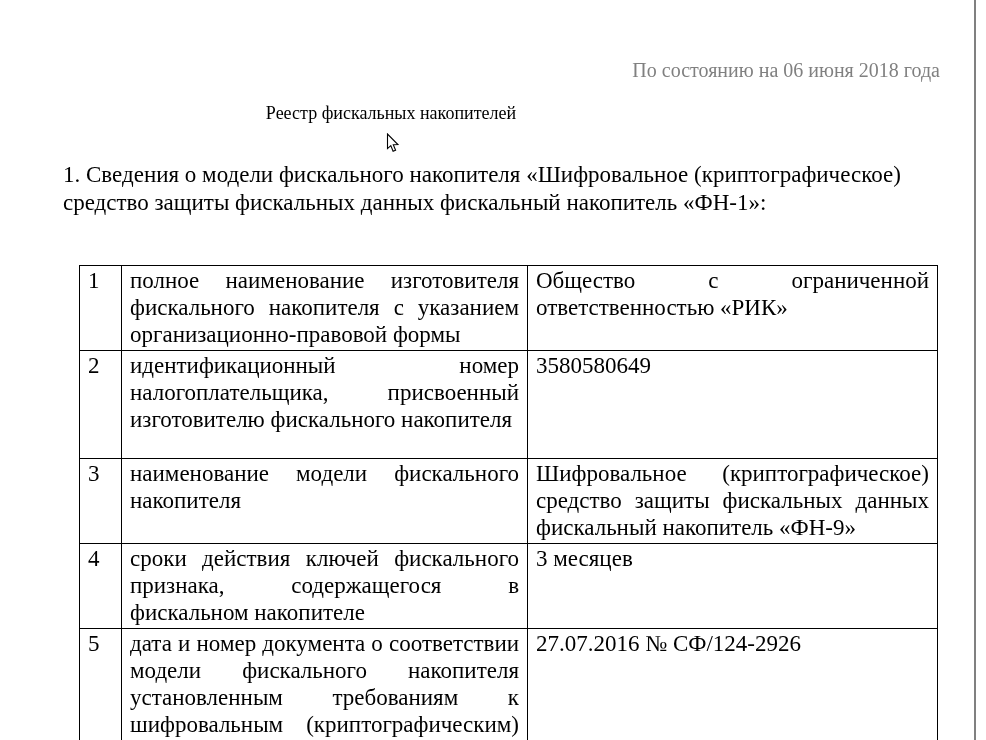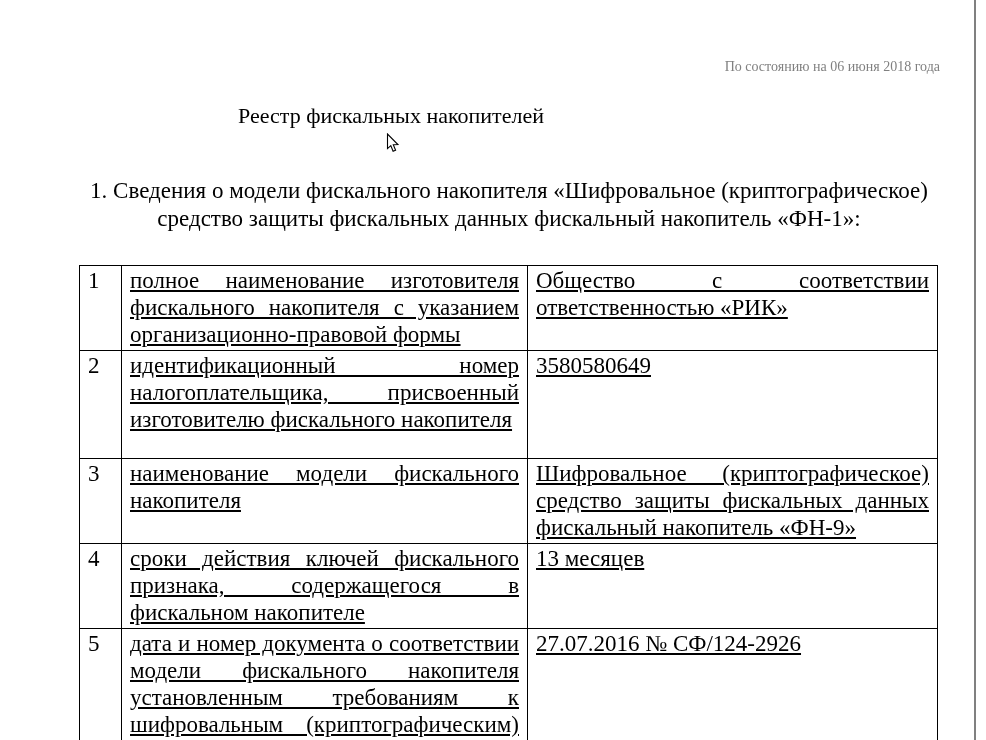--- a/index.html
+++ b/index.html
@@ -12,41 +12,40 @@
     height: 740px;
     overflow: hidden;
     background: #ffffff;
     font-family: "Liberation Serif", "DejaVu Serif", serif;
     color: #000000;
   }
   .status-line {
     position: absolute;
     top: 59px;
     right: 46px;
-    font-size: 14px;
+    font-size: 20px;
     color: #808080;
     white-space: nowrap;
   }
   .doc-title {
     position: absolute;
     top: 103px;
     left: 0;
     width: 782px;
     margin: 0;
     text-align: center;
-    font-size: 22px;
+    font-size: 18px;
     font-weight: normal;
   }
   .intro-par {
     position: absolute;
     top: 161px;
     left: 63px;
     width: 860px;
-    margin: 16px;
-    text-align: center;
+    margin: 0;
     font-size: 23px;
     line-height: 27.5px;
   }
   table.registry {
     position: absolute;
     left: 79px;
     top: 265px;
     width: 858px;
     border-collapse: collapse;
     table-layout: fixed;
@@ -56,21 +55,20 @@
     vertical-align: top;
     padding: 1px 8px 2px 8px;
     font-size: 23px;
     line-height: 27px;
   }
   td.cell-num {
     text-align: left;
   }
   td.cell-label, td.cell-value {
     text-align: justify;
-    text-decoration: underline;
   }
   tr.row-1 { height: 82px; }
   tr.row-2 { height: 108px; }
   tr.row-3 { height: 82px; }
   tr.row-4 { height: 82px; }
   tr.row-5 { height: 180px; }
   .window-edge {
     position: absolute;
     left: 974px;
     top: 0;
@@ -99,36 +97,36 @@
 <table class="registry">
   <colgroup>
     <col style="width:42px">
     <col style="width:406px">
     <col style="width:410px">
   </colgroup>
   <tbody>
     <tr class="row-1">
       <td class="cell-num">1</td>
       <td class="cell-label">полное наименование изготовителя фискального накопителя с указанием организационно-правовой формы</td>
-      <td class="cell-value">Общество с соответствии ответственностью «РИК»</td>
+      <td class="cell-value">Общество с ограниченной ответственностью «РИК»</td>
     </tr>
     <tr class="row-2">
       <td class="cell-num">2</td>
       <td class="cell-label">идентификационный номер налогоплательщика, присвоенный изготовителю фискального накопителя</td>
       <td class="cell-value">3580580649</td>
     </tr>
     <tr class="row-3">
       <td class="cell-num">3</td>
       <td class="cell-label">наименование модели фискального накопителя</td>
       <td class="cell-value">Шифровальное (криптографическое) средство защиты фискальных данных фискальный накопитель «ФН-9»</td>
     </tr>
     <tr class="row-4">
       <td class="cell-num">4</td>
       <td class="cell-label">сроки действия ключей фискального признака, содержащегося в фискальном накопителе</td>
-      <td class="cell-value">13 месяцев</td>
+      <td class="cell-value">3 месяцев</td>
     </tr>
     <tr class="row-5">
       <td class="cell-num">5</td>
       <td class="cell-label">дата и номер документа о соответствии модели фискального накопителя установленным требованиям к шифровальным (криптографическим) средствам</td>
       <td class="cell-value">27.07.2016 № СФ/124-2926</td>
     </tr>
   </tbody>
 </table>
 
 <div class="window-edge"></div>

